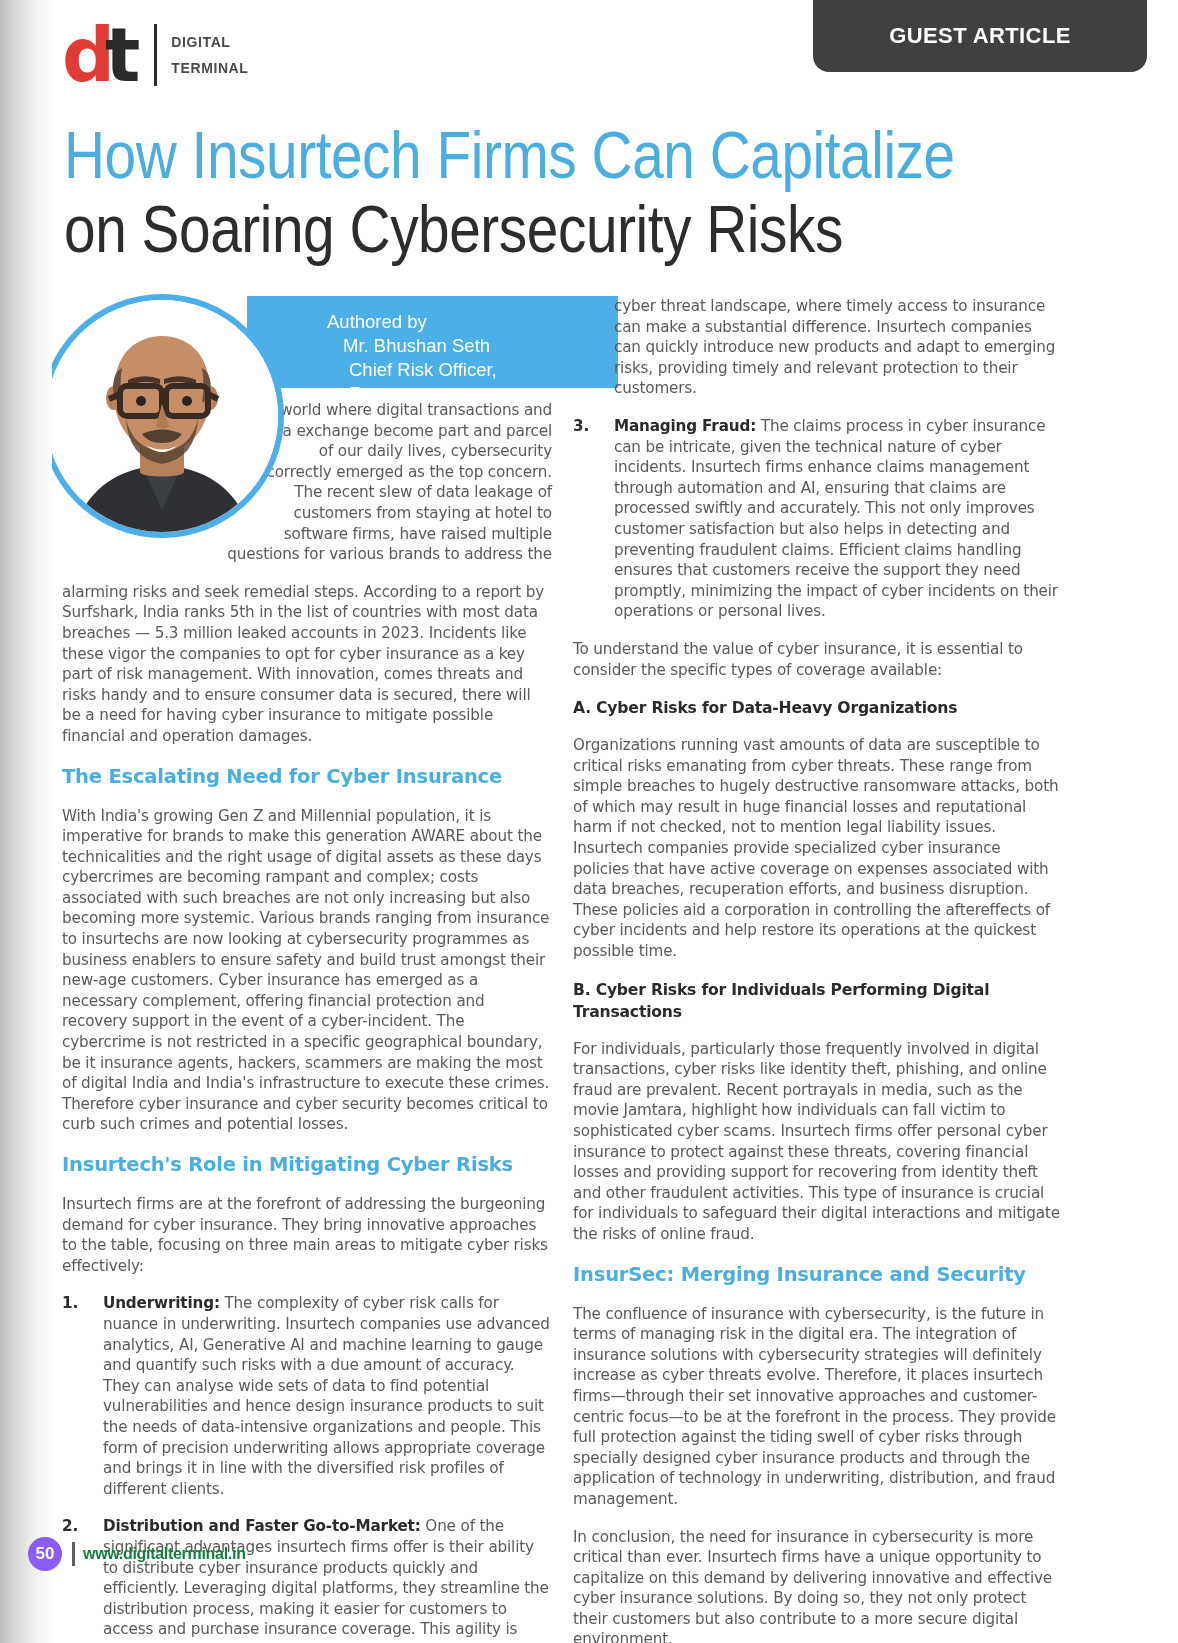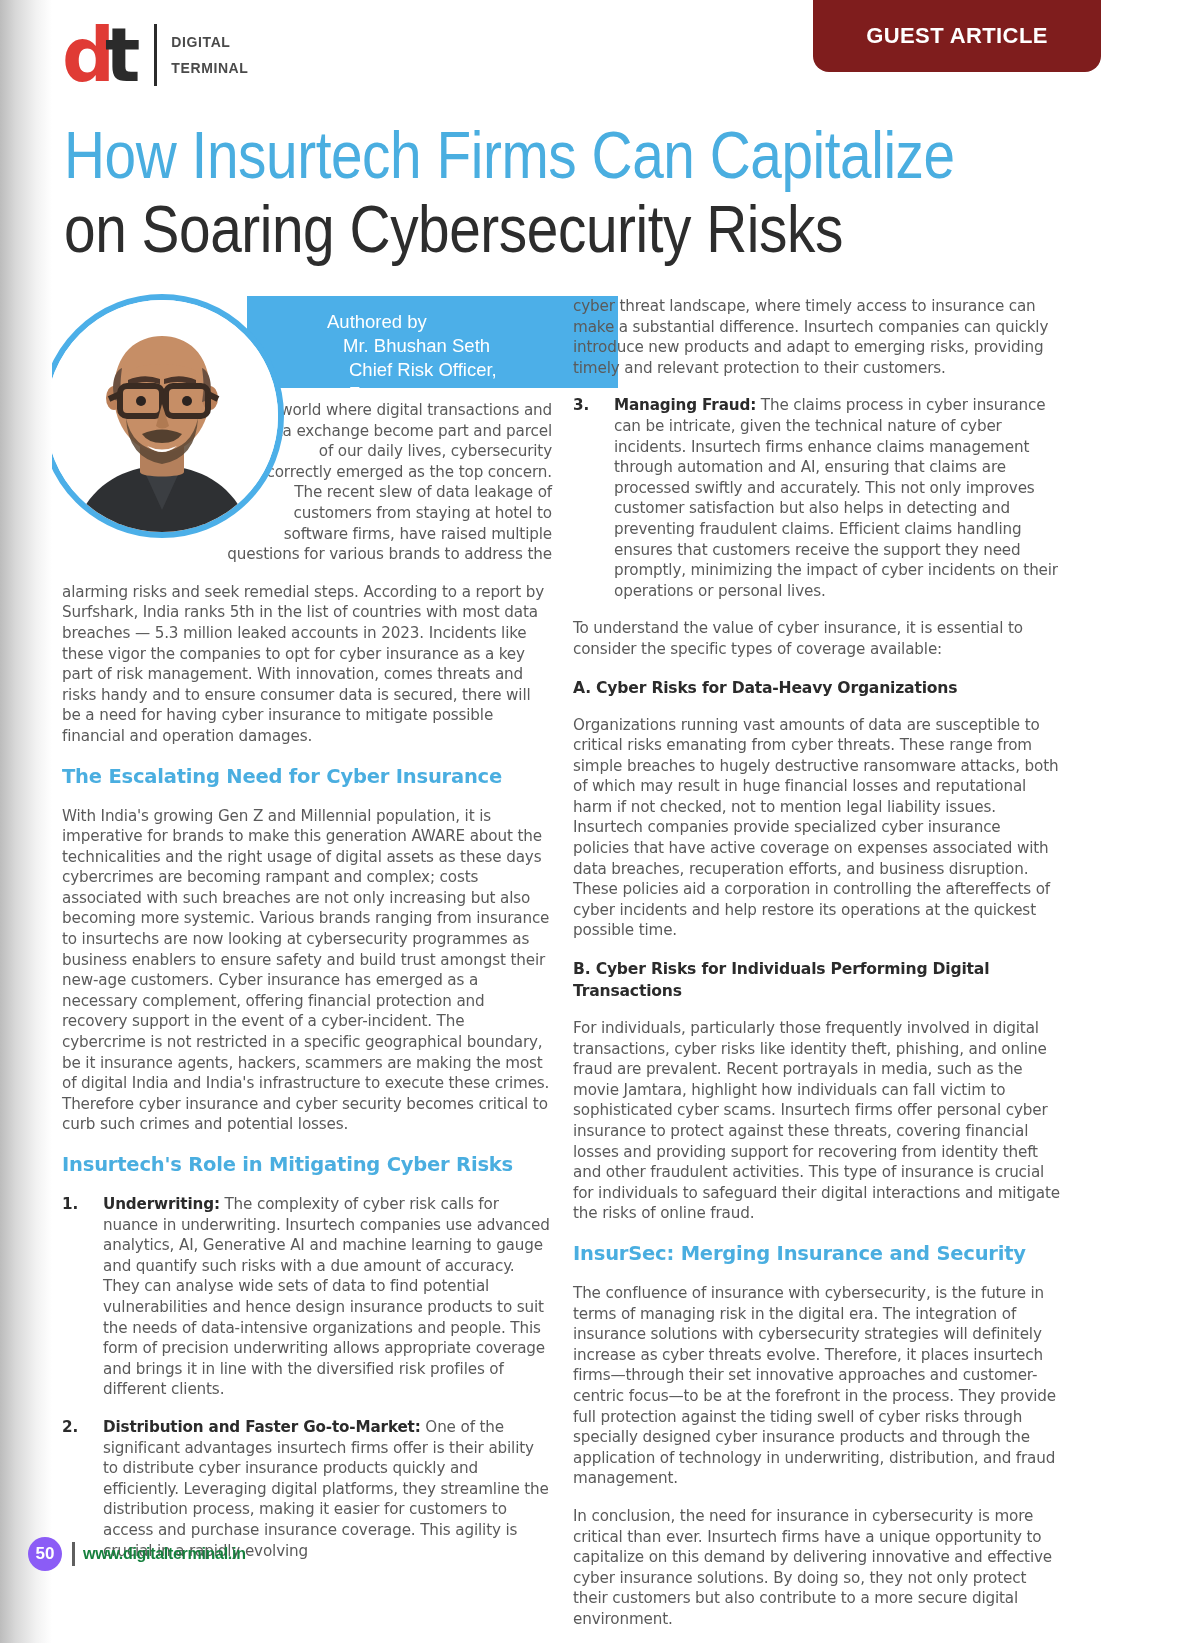--- a/index.html
+++ b/index.html
@@ -60,22 +60,22 @@
     font-weight: bold;
     font-size: 14px;
     line-height: 26px;
     color: #4a4a4a;
     letter-spacing: 0.6px;
   }
 
   .guest-badge {
     position: absolute;
     left: 813px; top: 0;
-    width: 288px; height: 72px;
-    background: #7f1d1d;
+    width: 334px; height: 72px;
+    background: #404040;
     border-bottom-left-radius: 16px;
     border-bottom-right-radius: 16px;
     display: flex;
     align-items: center;
     justify-content: center;
   }
   .guest-badge span {
     font-family: "Liberation Sans", sans-serif;
     font-weight: bold;
     font-size: 22px;
@@ -326,33 +326,34 @@
     <div class="lead-wrap">
       <div class="float-spacer"></div>
       <p class="body">In a world where digital transactions and data exchange become part and parcel of our daily lives, cybersecurity correctly emerged as the top concern. The recent slew of data leakage of customers from staying at hotel to software firms, have raised multiple questions for various brands to address the</p>
       <p class="body flow">alarming risks and seek remedial steps. According to a report by Surfshark, India ranks 5th in the list of countries with most data breaches — 5.3 million leaked accounts in 2023. Incidents like these vigor the companies to opt for cyber insurance as a key part of risk management. With innovation, comes threats and risks handy and to ensure consumer data is secured, there will be a need for having cyber insurance to mitigate possible financial and operation damages.</p>
     </div>
 
     <h2 class="section">The Escalating Need for Cyber Insurance</h2>
     <p class="body">With India's growing Gen Z and Millennial population, it is imperative for brands to make this generation AWARE about the technicalities and the right usage of digital assets as these days cybercrimes are becoming rampant and complex; costs associated with such breaches are not only increasing but also becoming more systemic. Various brands ranging from insurance to insurtechs are now looking at cybersecurity programmes as business enablers to ensure safety and build trust amongst their new-age customers. Cyber insurance has emerged as a necessary complement, offering financial protection and recovery support in the event of a cyber-incident. The cybercrime is not restricted in a specific geographical boundary, be it insurance agents, hackers, scammers are making the most of digital India and India's infrastructure to execute these crimes. Therefore cyber insurance and cyber security becomes critical to curb such crimes and potential losses.</p>
 
     <h2 class="section">Insurtech's Role in Mitigating Cyber Risks</h2>
+    <p class="body">Insurtech firms are at the forefront of addressing the burgeoning demand for cyber insurance. They bring innovative approaches to the table, focusing on three main areas to mitigate cyber risks effectively:</p>
 
     <ol class="numlist">
       <li>
         <span class="num">1.</span><span class="lead">Underwriting:</span><span> The complexity of cyber risk calls for nuance in underwriting. Insurtech companies use advanced analytics, AI, Generative AI and machine learning to gauge and quantify such risks with a due amount of accuracy. They can analyse wide sets of data to find potential vulnerabilities and hence design insurance products to suit the needs of data-intensive organizations and people. This form of precision underwriting allows appropriate coverage and brings it in line with the diversified risk profiles of different clients.</span>
       </li>
       <li>
         <span class="num">2.</span><span class="lead">Distribution and Faster Go-to-Market:</span><span> One of the significant advantages insurtech firms offer is their ability to distribute cyber insurance products quickly and efficiently. Leveraging digital platforms, they streamline the distribution process, making it easier for customers to access and purchase insurance coverage. This agility is crucial in a rapidly evolving</span>
       </li>
     </ol>
   </div>
 
   <div class="col-right">
-    <p class="body" style="">cyber threat landscape, where timely access to insurance can make a substantial difference. Insurtech companies can quickly introduce new products and adapt to emerging risks, providing timely and relevant protection to their customers.</p>
+    <p class="body" style="margin-left:41px;">cyber threat landscape, where timely access to insurance can make a substantial difference. Insurtech companies can quickly introduce new products and adapt to emerging risks, providing timely and relevant protection to their customers.</p>
 
     <ol class="numlist">
       <li>
         <span class="num">3.</span><span class="lead">Managing Fraud:</span><span> The claims process in cyber insurance can be intricate, given the technical nature of cyber incidents. Insurtech firms enhance claims management through automation and AI, ensuring that claims are processed swiftly and accurately. This not only improves customer satisfaction but also helps in detecting and preventing fraudulent claims. Efficient claims handling ensures that customers receive the support they need promptly, minimizing the impact of cyber incidents on their operations or personal lives.</span>
       </li>
     </ol>
 
     <p class="body">To understand the value of cyber insurance, it is essential to consider the specific types of coverage available:</p>
 
     <h3 class="subhead">A. Cyber Risks for Data-Heavy Organizations</h3>

